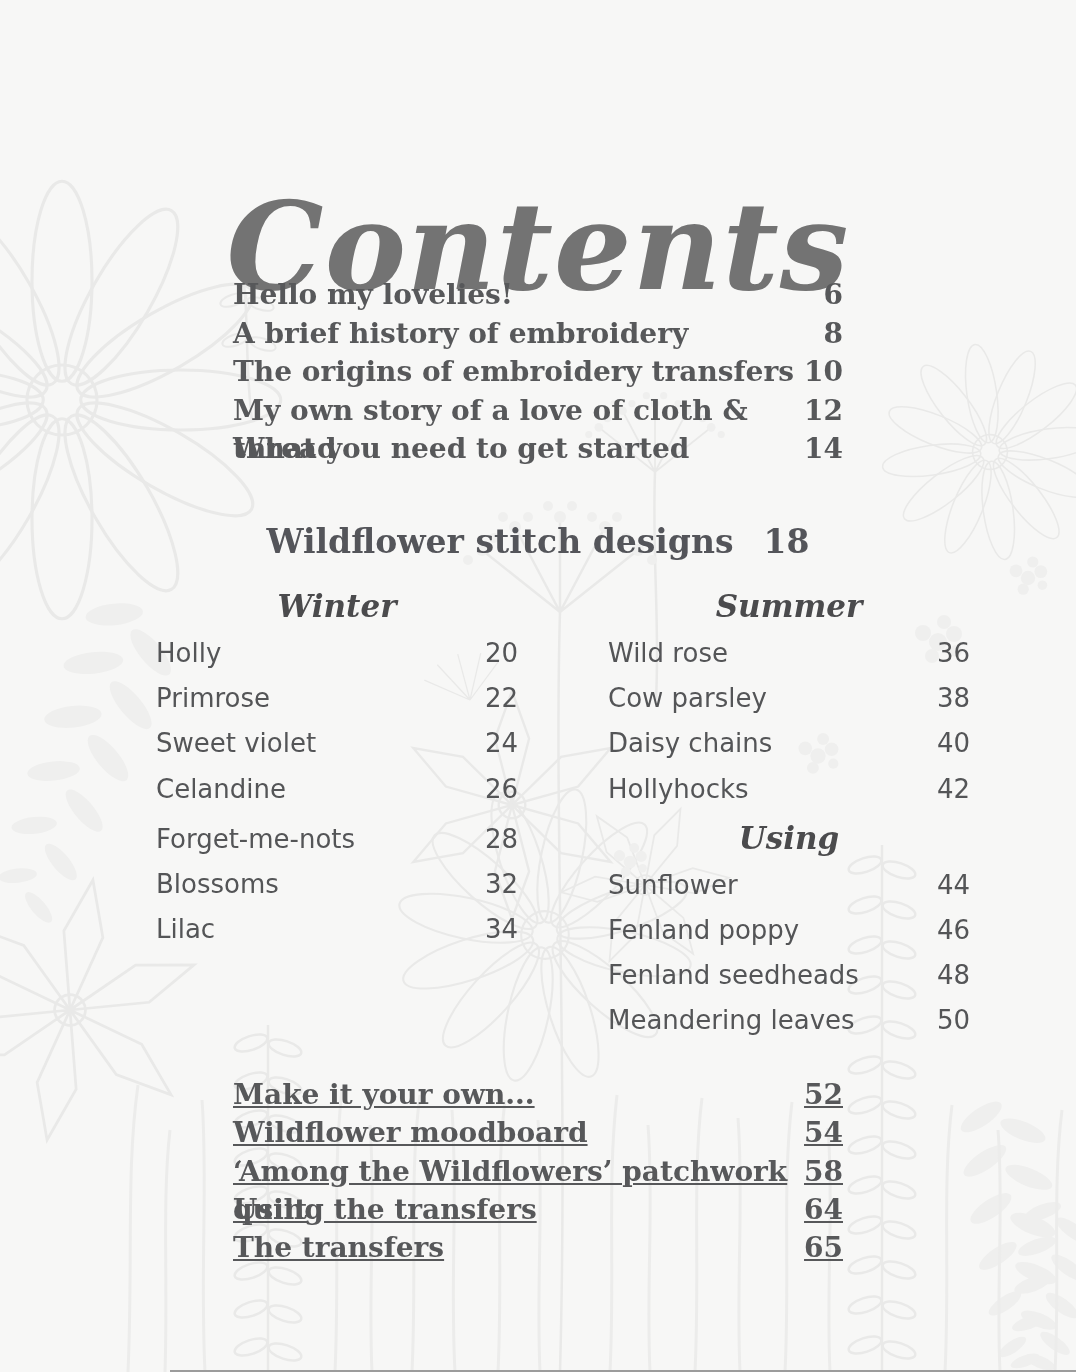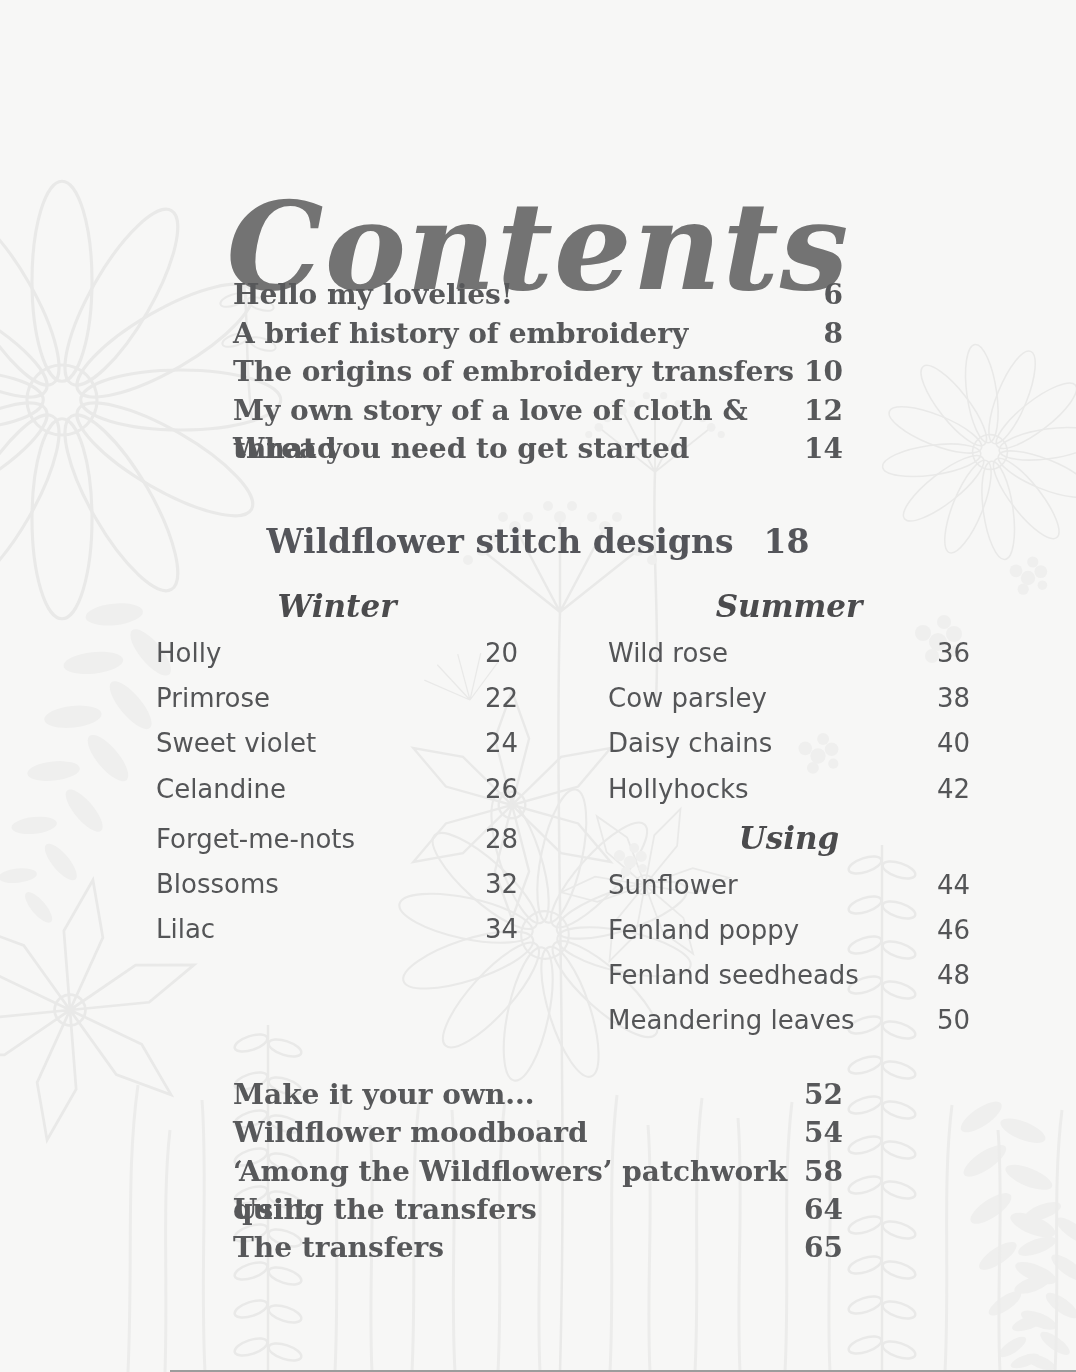--- a/index.html
+++ b/index.html
@@ -27,21 +27,21 @@
   
   .serif-list{left:233px;width:610px;}
   .serif-list .row{
     display:flex;justify-content:space-between;align-items:baseline;
     font-family:"DejaVu Serif", serif;font-weight:700;
     font-size:28px;color:#57585a;
   }
   .intro{top:276px;}
   .intro .row{height:38.6px;line-height:38.6px;}
   .outro{top:1076px;}
-  .outro .row{height:38.3px;line-height:38.3px;}
+  .outro .row{height:38.3px;line-height:38.3px;text-decoration:underline;}
 
   
   .section-heading{
     top:522px;left:233px;width:610px;
     text-align:center;
     font-family:"DejaVu Serif", serif;font-weight:700;
     font-size:33px;line-height:40px;color:#54555a;
     white-space:nowrap;
   }
   .section-heading .num{margin-left:30px;}

